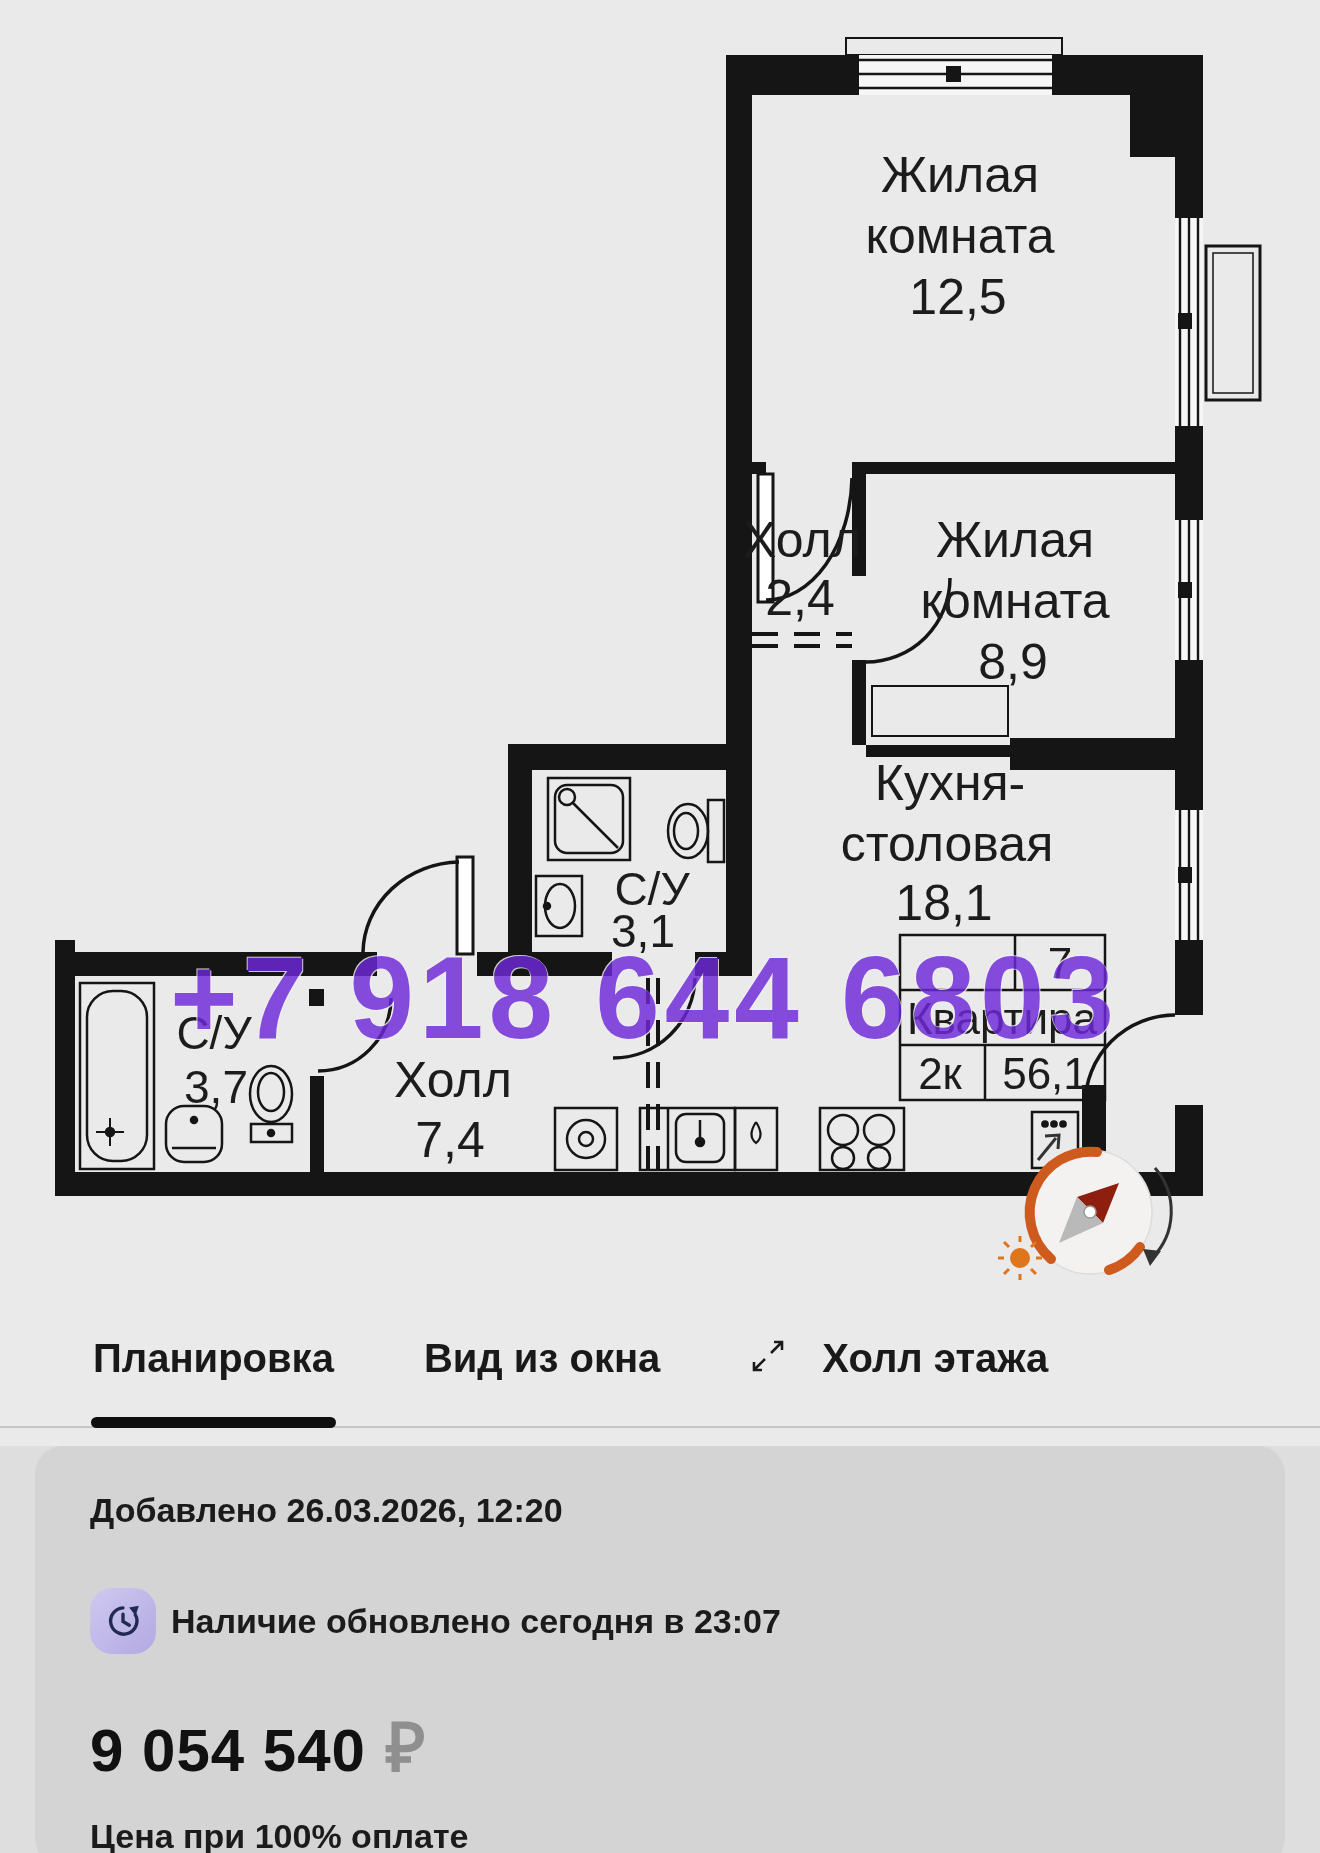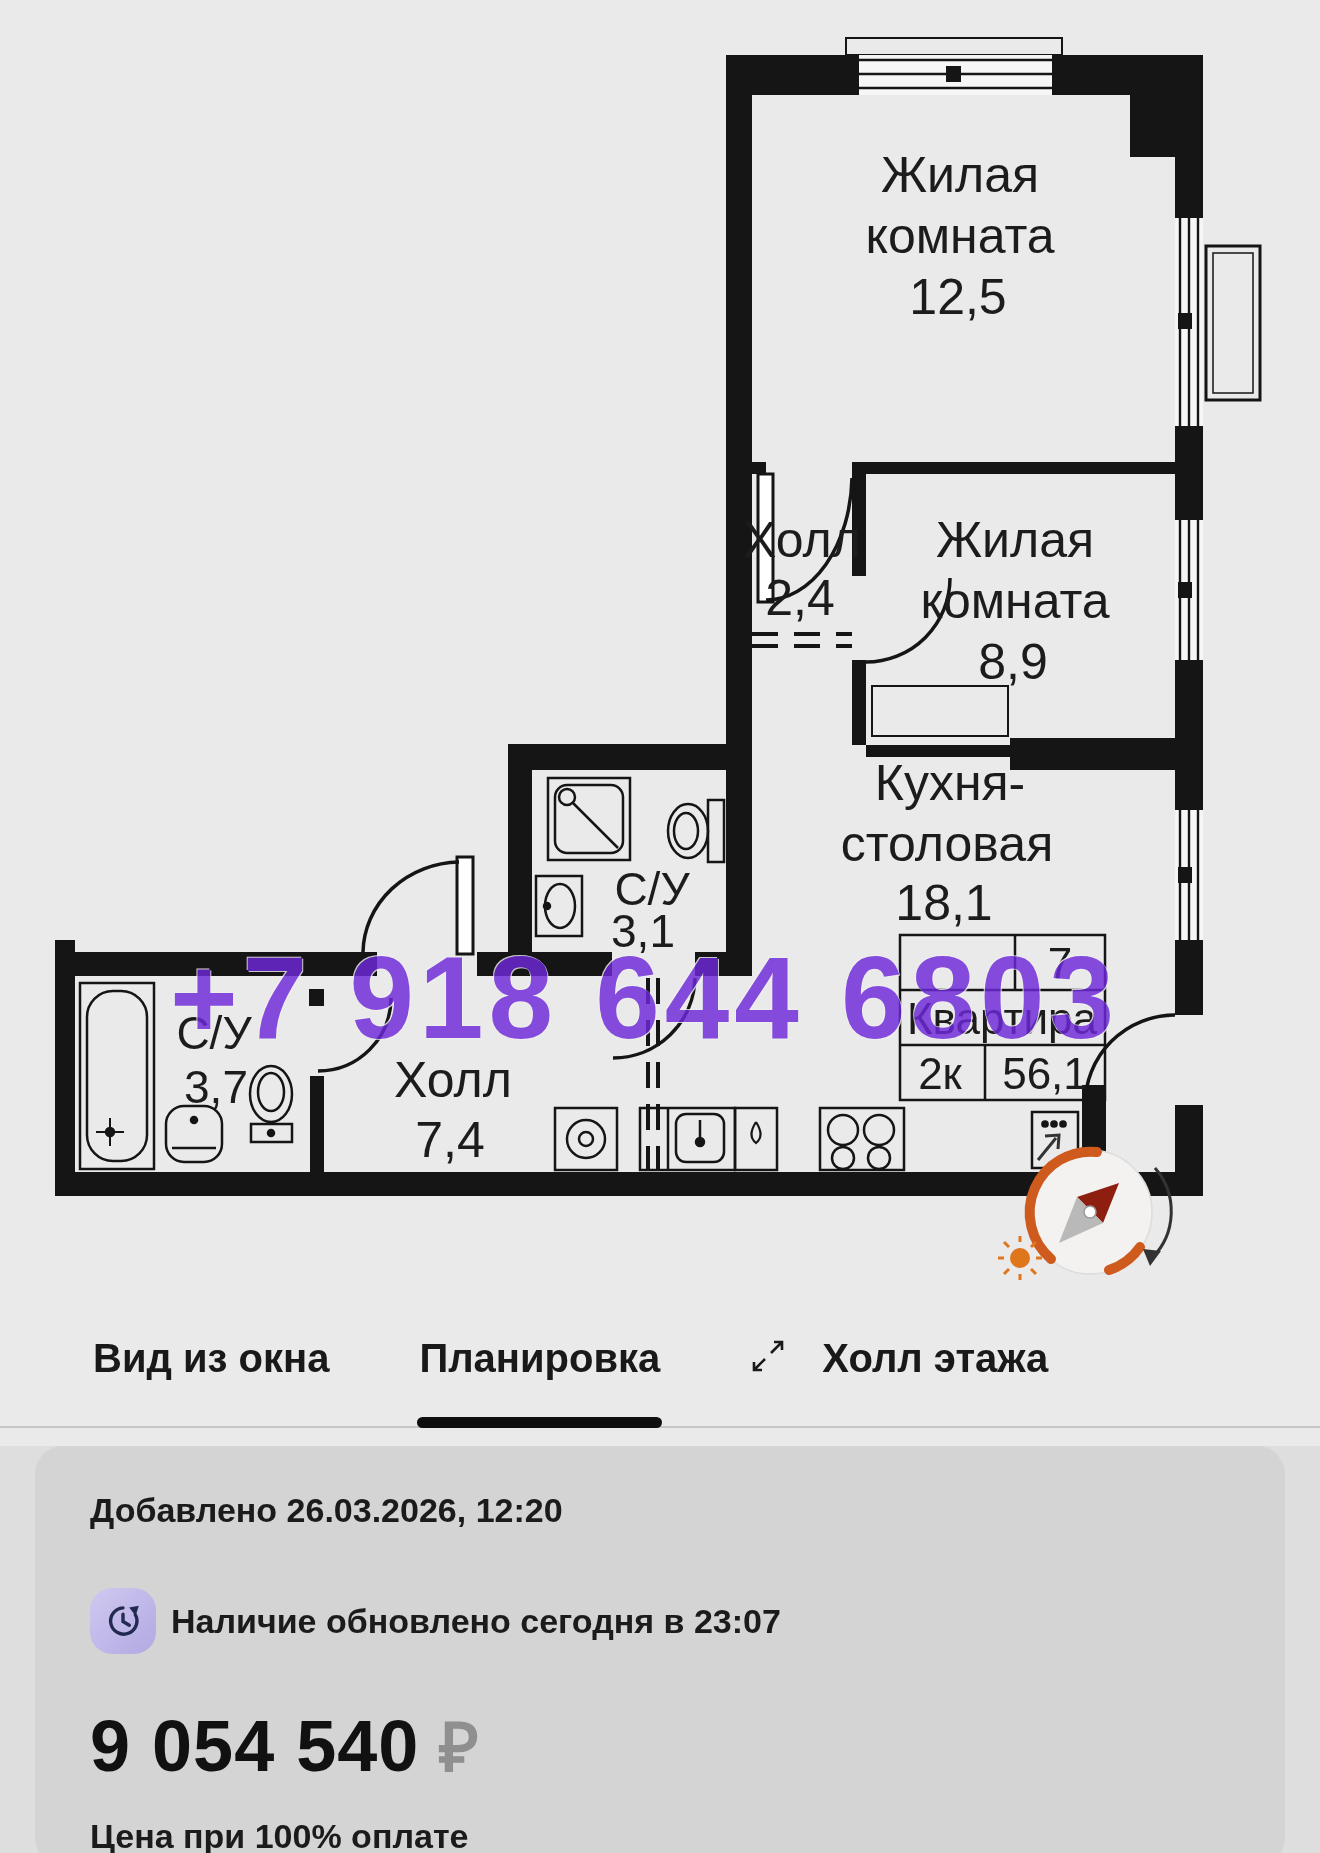--- a/index.html
+++ b/index.html
@@ -52,21 +52,21 @@
   }
   .added-line{font-size:34px;font-weight:700;color:#1b1b1b;}
   .avail-row{display:flex;align-items:center;gap:15px;margin-top:58px;}
   .clock-badge{
     width:66px;height:66px;border-radius:22px;flex:0 0 auto;
     background:linear-gradient(135deg,#cfc9f1 0%,#b2a9e2 100%);
     display:flex;align-items:center;justify-content:center;
   }
   .avail-text{font-size:34px;font-weight:700;color:#1b1b1b;}
   .price-row{margin-top:44px;display:flex;align-items:baseline;gap:20px;}
-  .price-amount{font-size:72px;font-weight:800;letter-spacing:1px;color:#111;}
+  .price-amount{font-size:60px;font-weight:800;letter-spacing:1px;color:#111;}
   .price-cur{font-size:68px;font-weight:800;color:#8f8f8f;}
   .price-note{margin-top:26px;font-size:34px;font-weight:700;color:#1b1b1b;}
 </style>
 </head>
 <body>
 
 <div class="plan-section">
   <svg class="plan-svg" width="1320" height="1310" viewBox="0 0 1320 1310">
 
     <g fill="#151515">
@@ -289,25 +289,25 @@
       <polygon points="1150,1266 1143,1249 1161,1251" fill="#333333"></polygon>
       <path d="M1038,1160 L1056,1138" stroke="#333333" stroke-width="3" fill="none"></path>
       <path d="M1045,1136 L1059,1135 L1058,1149" stroke="#333333" stroke-width="3" fill="none"></path>
     </g>
   </svg>
 
   <div class="watermark">+7 918 644 6803</div>
 </div>
 
 <div class="tabs-row">
+  <div class="tab active">
+    <span>Планировка</span>
+  </div>
   <div class="tab">
     <span>Вид из окна</span>
-  </div>
-  <div class="tab active">
-    <span>Планировка</span>
   </div>
   <div class="tab">
     <span class="expand-ic">
       <svg width="36" height="36" viewBox="0 0 36 36" fill="none" stroke="#1a1a1a" stroke-width="2.6">
         <path d="M21,15 L32,4 M24,4 H32 V12"></path>
         <path d="M15,21 L4,32 M4,24 V32 H12"></path>
       </svg>
     </span>
     <span>Холл этажа</span>
   </div>

